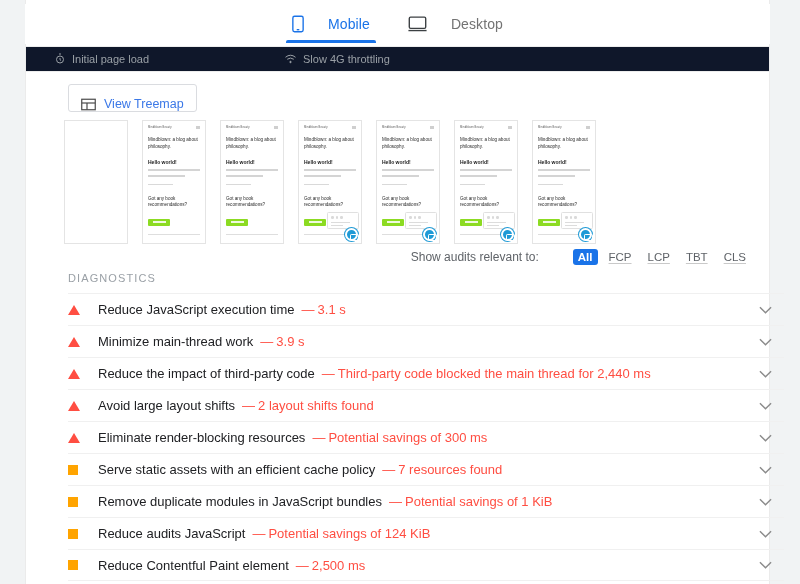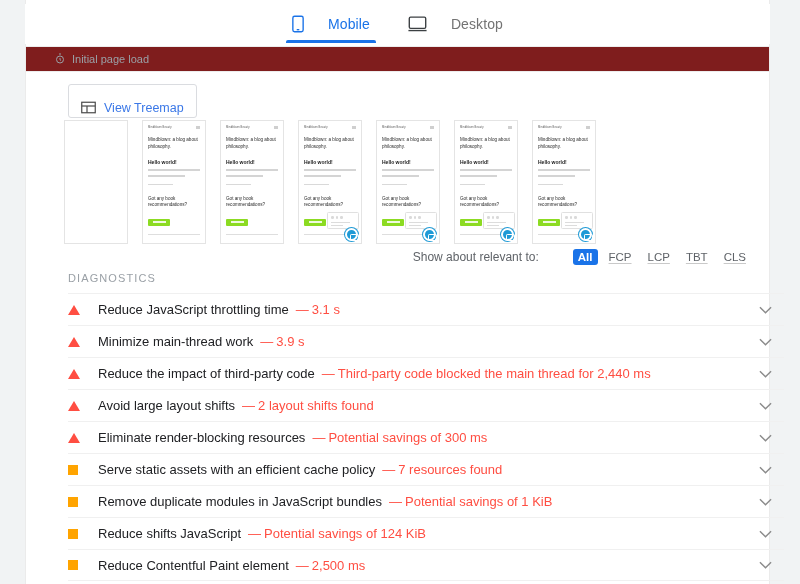--- a/index.html
+++ b/index.html
@@ -49,39 +49,39 @@
   .tab.inactive .tlabel { color: #737373; }
   .tab.active::after {
     content: ""; position: absolute; left: 0; right: 0; bottom: 0;
     height: 3px; background: #1a73e8; border-radius: 2px 2px 0 0;
   }
   .tab svg { display: block; }
 
   
   .meta-strip {
     position: absolute; left: 0; top: 46px; width: 100%; height: 26px;
-    background: #7f1d1d;
+    background: #0f172a;
     border-top: 1px solid #ededed;
     border-bottom: 1px solid #ededed;
     display: flex; align-items: center;
   }
   .meta-item {
     display: flex; align-items: center; gap: 6px;
     font-size: 11px; color: #9aa0a6; white-space: nowrap;
   }
   .meta-item:nth-child(1) { margin-left: 28px; width: 230px; }
   .meta-item:nth-child(2) { width: 230px; }
   .meta-item:nth-child(3) { flex: 1; }
   .meta-item svg { display: block; flex: none; }
 
   
   .treemap-wrap { position: absolute; left: 42px; top: 84px; }
   .treemap-btn {
-    display: inline-flex; align-items: flex-start; gap: 8px;
-    height: 28px; padding: 16px 12px;
+    display: inline-flex; align-items: flex-end; gap: 8px;
+    height: 28px; padding: 0 12px;
     background: #fff;
     border: 1px solid #dadce0; border-radius: 3px;
     font-size: 12.5px; color: #3b78e7;
     cursor: pointer;
   }
   .treemap-btn svg { display: block; }
 
   
   .filmstrip {
     position: absolute; left: 38px; top: 120px;
@@ -212,20 +212,30 @@
     <div class="meta-strip">
       <div class="meta-item">
         <span>
           <svg width="12" height="12" viewBox="0 0 24 24" fill="none" stroke="#9aa0a6" stroke-width="2">
             <circle cx="12" cy="13" r="7"></circle>
               <path d="M12 10v3.5l2 1.5"></path>
               <path d="M10 2h4"></path>
           </svg>
         </span>
         <span>Initial page load</span>
+      </div>
+      <div class="meta-item">
+        <span>
+          <svg width="13" height="12" viewBox="0 0 24 24" fill="none" stroke="#9aa0a6" stroke-width="2">
+            <path d="M2 8.5a16 16 0 0 1 20 0"></path>
+              <path d="M5.5 12.5a11 11 0 0 1 13 0"></path>
+              <circle cx="12" cy="18" r="1.4" fill="#9aa0a6"></circle>
+          </svg>
+        </span>
+        <span>Slow 4G throttling</span>
       </div>
     </div>
 
     <div class="treemap-wrap">
       <button class="treemap-btn">
         <span>
           <svg width="15" height="13" viewBox="0 0 20 16" fill="none" stroke="#4a4a4a" stroke-width="1.6">
             <rect x="1" y="1" width="18" height="14"></rect>
               <path d="M1 6h18"></path>
               <path d="M8 6v9"></path>
@@ -369,37 +379,37 @@
               <span></span>
             </div>
             <div class="pl w70"></div>
             <div class="pl w50"></div>
           </div>
           <div class="fchat"></div>
         </div>
       </div>
 
     <div class="filter-row">
-      <span class="filter-label">Show about relevant to:</span>
+      <span class="filter-label">Show audits relevant to:</span>
       <span id="pills" style="display:flex;gap:6px;align-items:center;padding-left:24px;">
           <span class="pill selected">All</span>
           <span class="pill">FCP</span>
           <span class="pill">LCP</span>
           <span class="pill">TBT</span>
           <span class="pill">CLS</span>
         </span>
     </div>
 
     <div class="diag-header">DIAGNOSTICS</div>
     <div class="audit-list" id="auditList">
         <div class="audit-row">
           <span class="audit-icon">
             <span class="tri"></span>
           </span>
-          <span class="audit-title">Reduce JavaScript throttling time</span>
+          <span class="audit-title">Reduce JavaScript execution time</span>
           <span class="audit-value"><span class="dash">—</span><span>3.1 s</span></span>
           <span class="audit-chev">
             <svg width="13" height="8" viewBox="0 0 14 8" fill="none" stroke="#8a8a8a" stroke-width="1.5">
               <path d="M1 1l6 6 6-6"></path>
             </svg>
           </span>
         </div>
         <div class="audit-row">
           <span class="audit-icon">
             <span class="tri"></span>
@@ -469,21 +479,21 @@
           <span class="audit-chev">
             <svg width="13" height="8" viewBox="0 0 14 8" fill="none" stroke="#8a8a8a" stroke-width="1.5">
               <path d="M1 1l6 6 6-6"></path>
             </svg>
           </span>
         </div>
         <div class="audit-row">
           <span class="audit-icon">
             <span class="sq"></span>
           </span>
-          <span class="audit-title">Reduce shifts JavaScript</span>
+          <span class="audit-title">Reduce audits JavaScript</span>
           <span class="audit-value"><span class="dash">—</span><span>Potential savings of 124 KiB</span></span>
           <span class="audit-chev">
             <svg width="13" height="8" viewBox="0 0 14 8" fill="none" stroke="#8a8a8a" stroke-width="1.5">
               <path d="M1 1l6 6 6-6"></path>
             </svg>
           </span>
         </div>
         <div class="audit-row">
           <span class="audit-icon">
             <span class="sq"></span>

